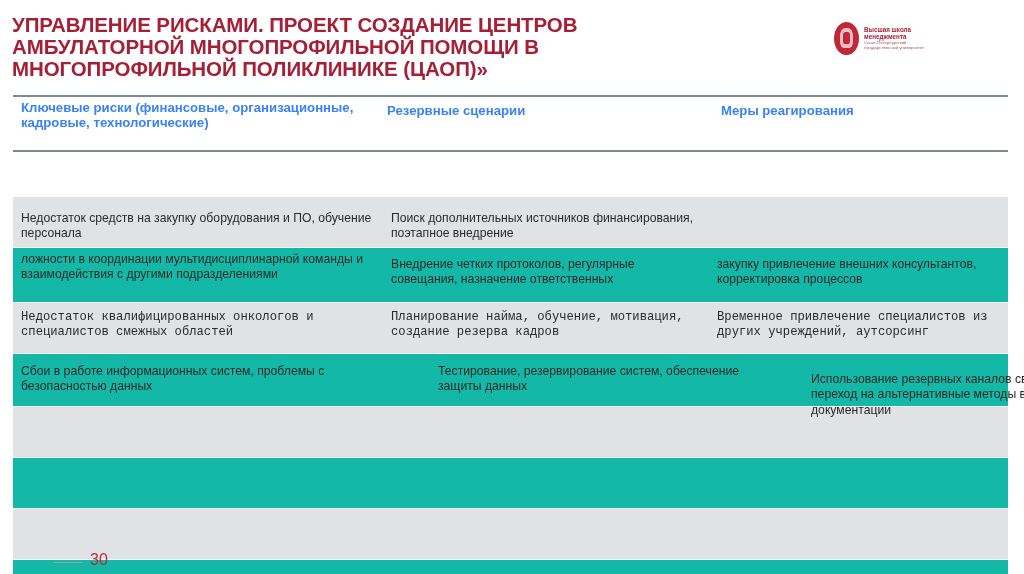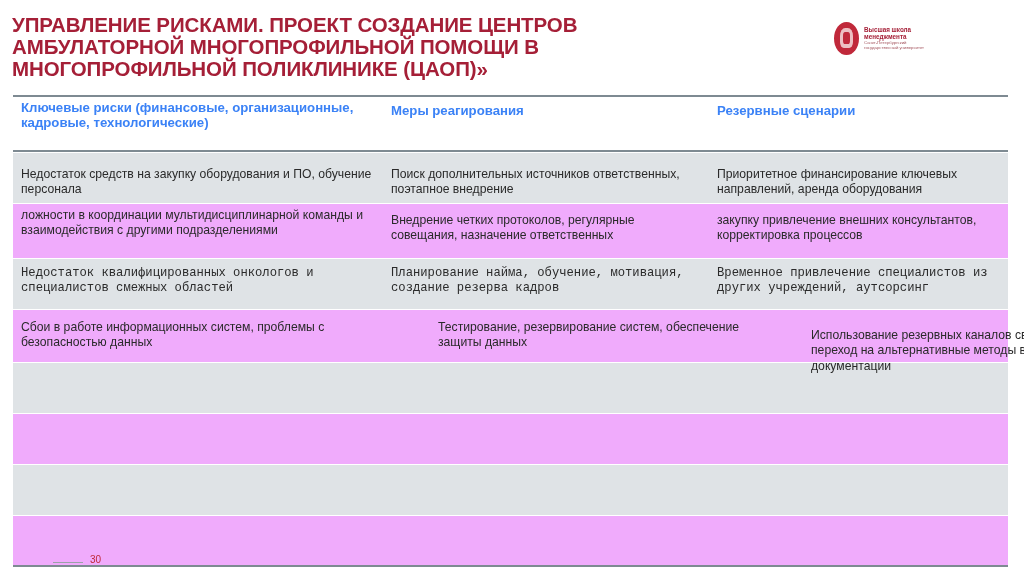--- a/index.html
+++ b/index.html
@@ -69,40 +69,40 @@
       width: 995px;
       border-top: 2px solid #7e8a92;
       border-bottom: 2px solid #7e8a92;
     }
     .row {
       display: grid;
       grid-template-columns: 367px 330px 298px;
     }
     .row.header { height: 55px; border-bottom: 2px solid #7e8a92; }
     .row.gray { background: #dfe3e6; }
-    .row.white { background: #f0abfc; }
+    .row.white { background: #14b8a6; }
     .row + .row:not(.header) { border-top: 1px solid #ffffff; }
     .cell {
       padding: 4px 8px 4px 8px;
       font-size: 12.2px;
       line-height: 15.4px;
       color: #2a2a2a;
     }
     .row.header .cell {
       font-weight: bold;
       font-size: 13.2px;
       line-height: 15px;
       color: #3b82f6;
       padding-top: 3px;
     }
     .row.header .cell.c2, .row.header .cell.c3 { padding-top: 6px; }
     .cell.c2 { padding-left: 11px; }
     .cell.c3 { padding-left: 7px; }
 
-    .r1 { height: 51px; padding-top: 6px; }
+    .r1 { height: 51px; padding-top: 6px; margin-top: 44px; }
     .r2 { height: 55px; }
     .r3 { height: 51px; font-family: Liberation Mono, monospace; }
     .r4 { height: 53px; gap: 47px; }
     .r5 { height: 51px; }
     .r6 { height: 51px; }
     .r7 { height: 51px; }
     .r8 { height: 50px; }
     .r1 .cell { padding-top: 8px; }
     .r2 .cell { padding-top: 4px; }
     .r2 .cell.c2, .r2 .cell.c3 { padding-top: 9px; }
@@ -112,21 +112,21 @@
 
     .footer-line {
       position: absolute;
       left: 53px; top: 562px;
       width: 30px; height: 1px;
       background: #9aa2a8;
     }
     .page-number {
       position: absolute;
       left: 90px; top: 554px;
-      font-size: 10px;
+      font-size: 16px;
       color: #c0283a;
       line-height: 12px;
     }
   </style>
 </head>
 <body>
 
 <div class="slide">
 
   <div class="title">
@@ -141,28 +141,27 @@
       <span class="logo-name">Высшая школа</span>
       <span class="logo-name">менеджмента</span>
       <span class="logo-sub">Санкт-Петербургский</span>
       <span class="logo-sub">государственный университет</span>
     </div>
   </div>
 
   <div class="table">
     <div class="row header">
       <div class="cell c1">Ключевые риски (финансовые, организационные, кадровые, технологические)</div>
+      <div class="cell c3">Резервные сценарии</div>
       <div class="cell c2">Меры реагирования</div>
-      <div class="cell c3">Резервные сценарии</div>
     </div>
 
     <div class="row gray r1">
       <div class="cell c1">Недостаток средств на закупку оборудования и ПО, обучение персонала</div>
-      <div class="cell c2">Поиск дополнительных источников ответственных, поэтапное внедрение</div>
-      <div class="cell c3">Приоритетное финансирование ключевых направлений, аренда оборудования</div>
+      <div class="cell c2">Поиск дополнительных источников финансирования, поэтапное внедрение</div>
     </div>
     <div class="row white r2">
       <div class="cell c1">ложности в координации мультидисциплинарной команды и взаимодействия с другими подразделениями</div>
       <div class="cell c2">Внедрение четких протоколов, регулярные совещания, назначение ответственных</div>
       <div class="cell c3">закупку привлечение внешних консультантов, корректировка процессов</div>
     </div>
     <div class="row gray r3">
       <div class="cell c1">Недостаток квалифицированных онкологов и специалистов смежных областей</div>
       <div class="cell c2">Планирование найма, обучение, мотивация, создание резерва кадров</div>
       <div class="cell c3">Временное привлечение специалистов из других учреждений, аутсорсинг</div>

